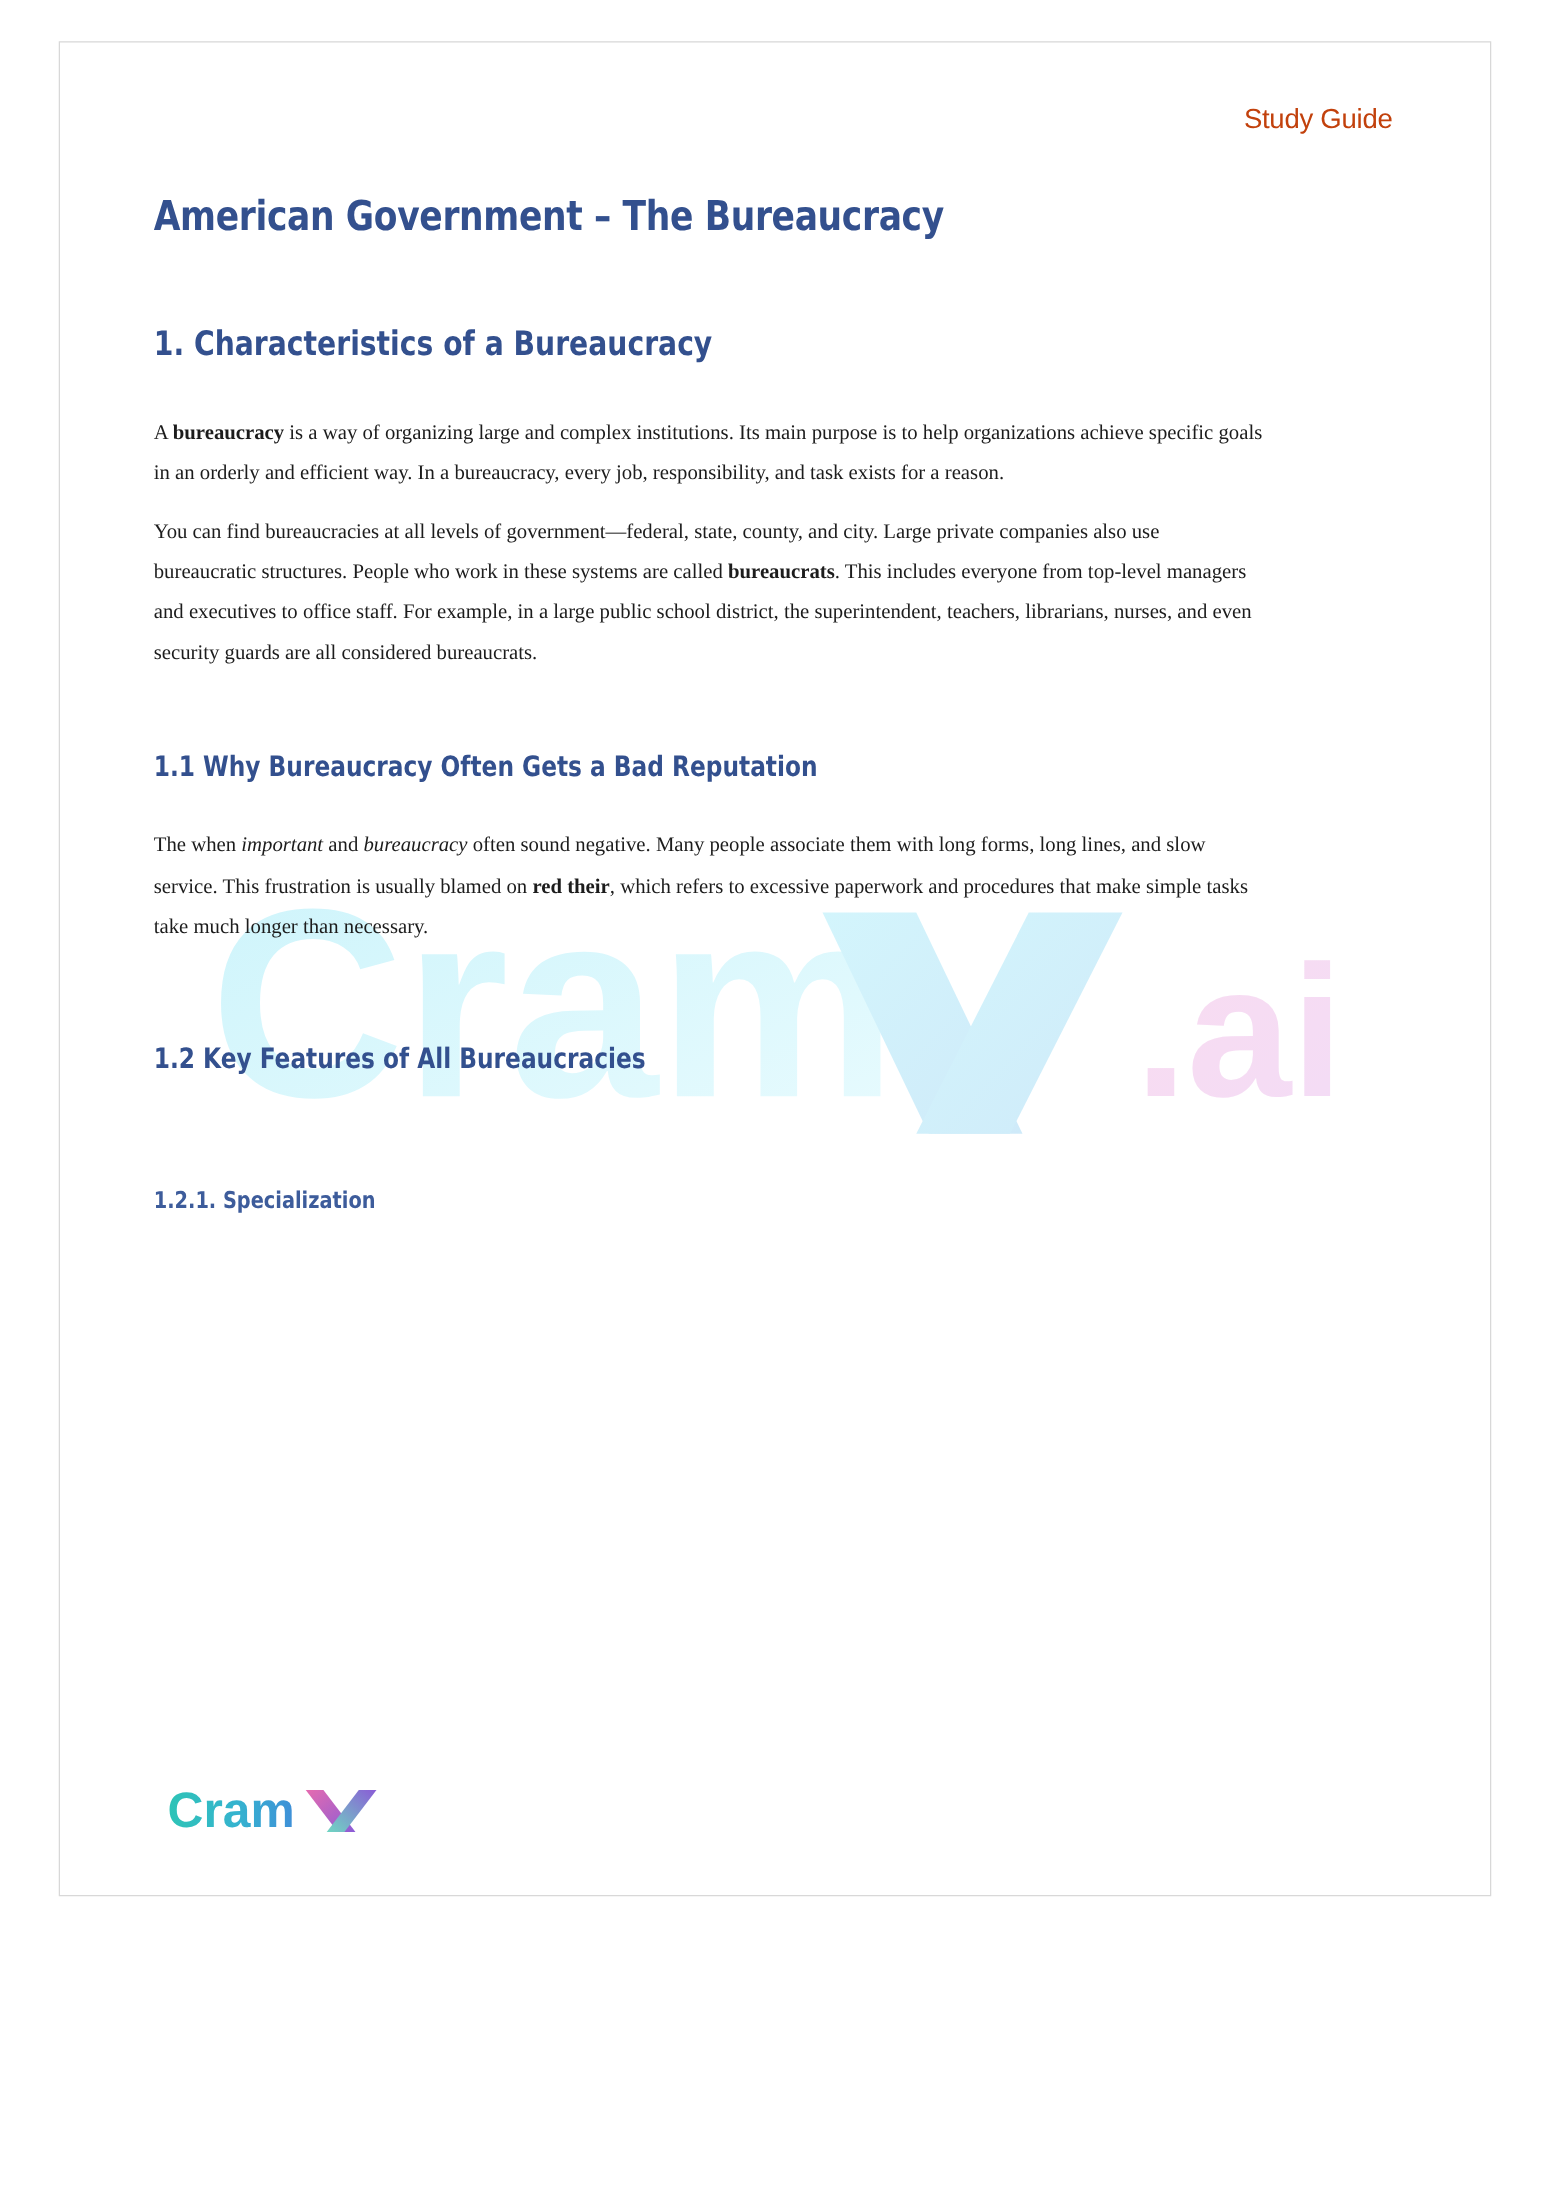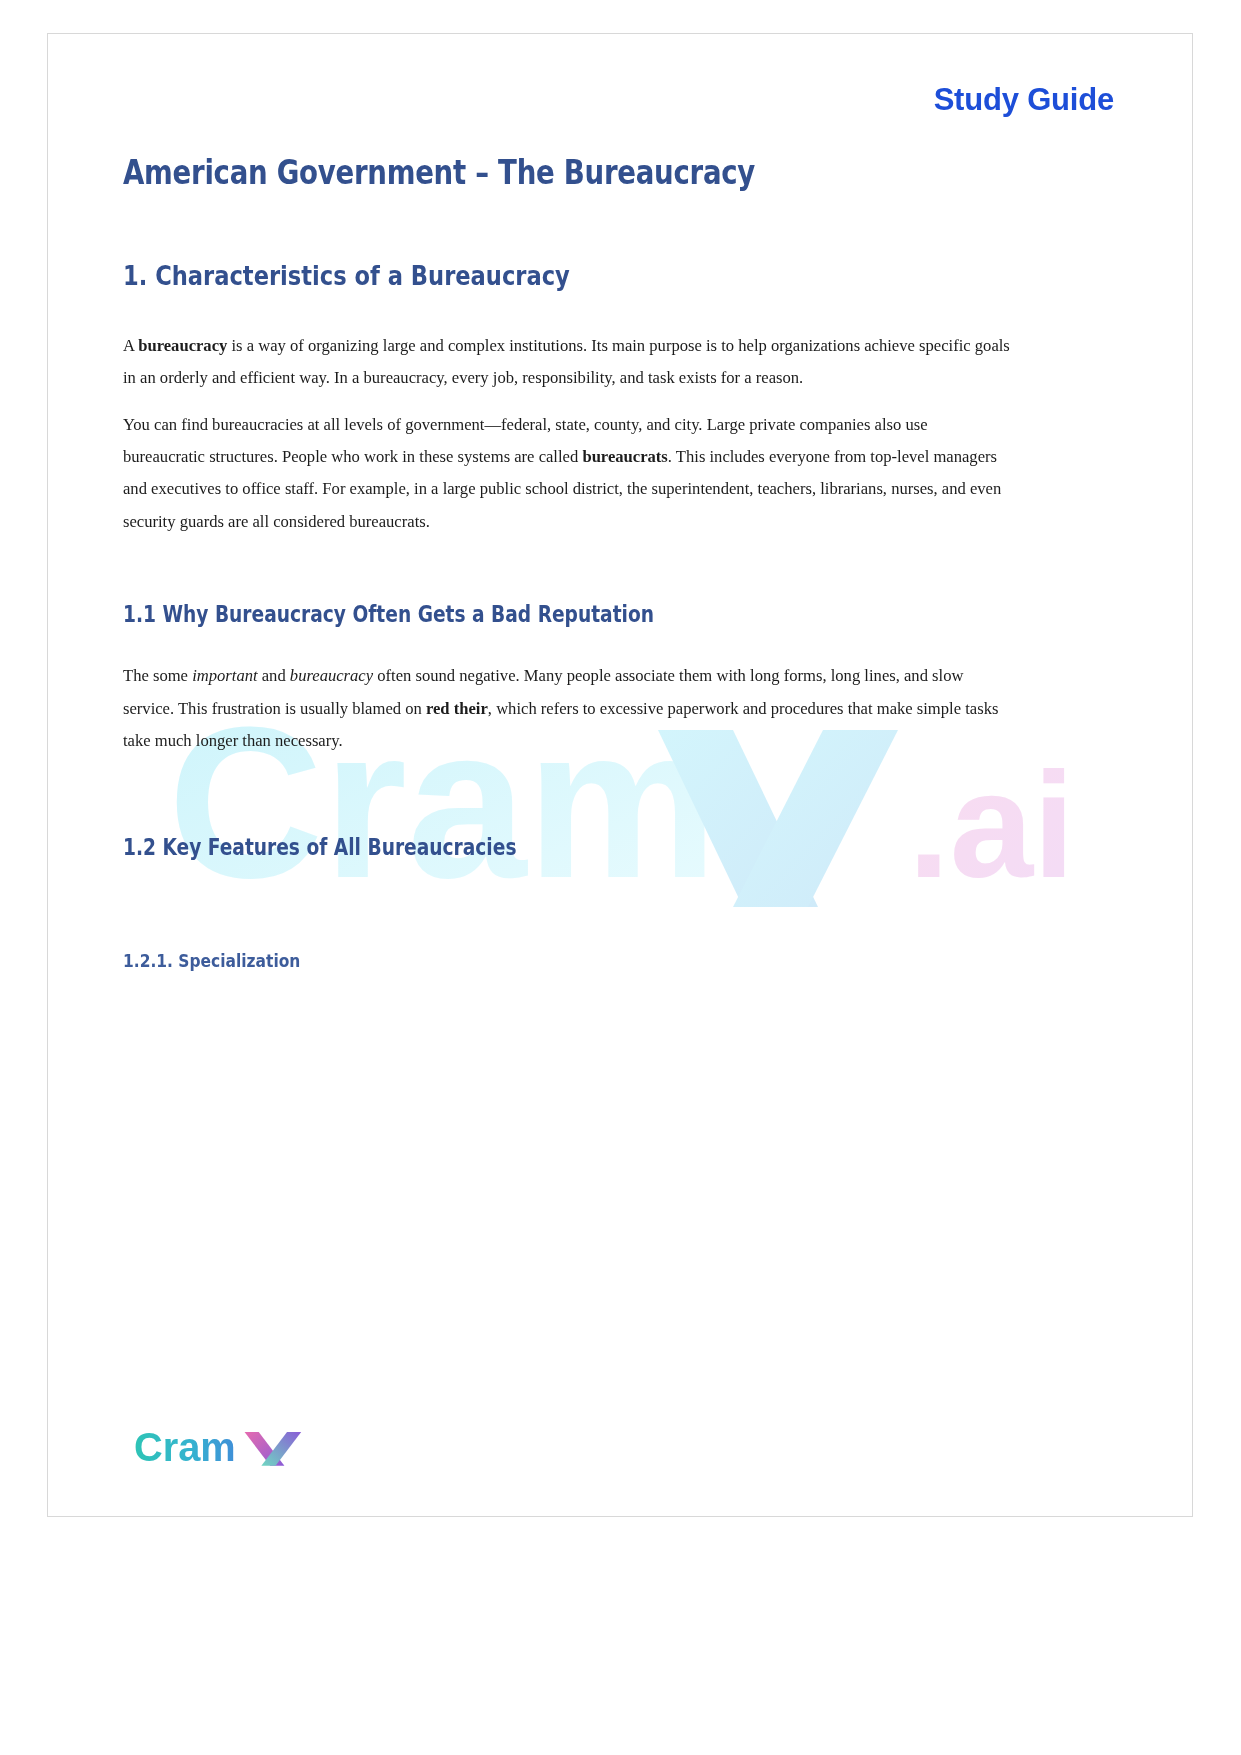--- a/index.html
+++ b/index.html
@@ -31,23 +31,23 @@
   .page-inner {
     position: absolute;
     left: 0; top: 0; right: 0; bottom: 0;
   }
 
   
   .doc-header {
     position: absolute;
     top: 48px;
     right: 78px;
-    font-size: 31px;
-    font-weight: bold;
-    color: #1d4ed8;
+    font-size: 22px;
+    font-weight: normal;
+    color: #c2410c;
     letter-spacing: -0.2px;
     font-family: "Liberation Sans", sans-serif;
   }
 
   
   .content {
     position: absolute;
     left: 75px;
     top: 118px;
     width: 890px;
@@ -185,21 +185,21 @@
       <h2 class="sec-title">1. Characteristics of a Bureaucracy</h2>
       <div class="gap-sec"></div>
       <p class="body"><span>A </span><b>bureaucracy</b><span> is a way of organizing large and complex institutions. Its main purpose is to help organizations achieve specific goals in an orderly and efficient way. In a bureaucracy, every job, responsibility, and task exists for a reason.</span></p>
       <div class="gap-para"></div>
       <p class="body"><span>You can find bureaucracies at all levels of government—federal, state, county, and city. Large private companies also use bureaucratic structures. People who work in these systems are called </span><b>bureaucrats</b><span>. This includes everyone from top-level managers and executives to office staff. For example, in a large public school district, the superintendent, teachers, librarians, nurses, and even security guards are all considered bureaucrats.</span></p>
 
       <div class="gap-block-l"></div>
 
       <h3 class="sub-title">1.1 Why Bureaucracy Often Gets a Bad Reputation</h3>
       <div class="gap-sub"></div>
-      <p class="body"><span>The some </span><i>important</i><span> and </span><i>bureaucracy</i><span> often sound negative. Many people associate them with long forms, long lines, and slow service. This frustration is usually blamed on </span><b>red their</b><span>, which refers to excessive paperwork and procedures that make simple tasks take much longer than necessary.</span></p>
+      <p class="body"><span>The when </span><i>important</i><span> and </span><i>bureaucracy</i><span> often sound negative. Many people associate them with long forms, long lines, and slow service. This frustration is usually blamed on </span><b>red their</b><span>, which refers to excessive paperwork and procedures that make simple tasks take much longer than necessary.</span></p>
       <div class="gap-para"></div>
 
       <div class="gap-block-l"></div>
 
       <h3 class="sub-title">1.2 Key Features of All Bureaucracies</h3>
       <div class="gap-sub"></div>
 
       <div class="gap-block"></div>
 
       <h4 class="subsub-title">1.2.1. Specialization</h4>

